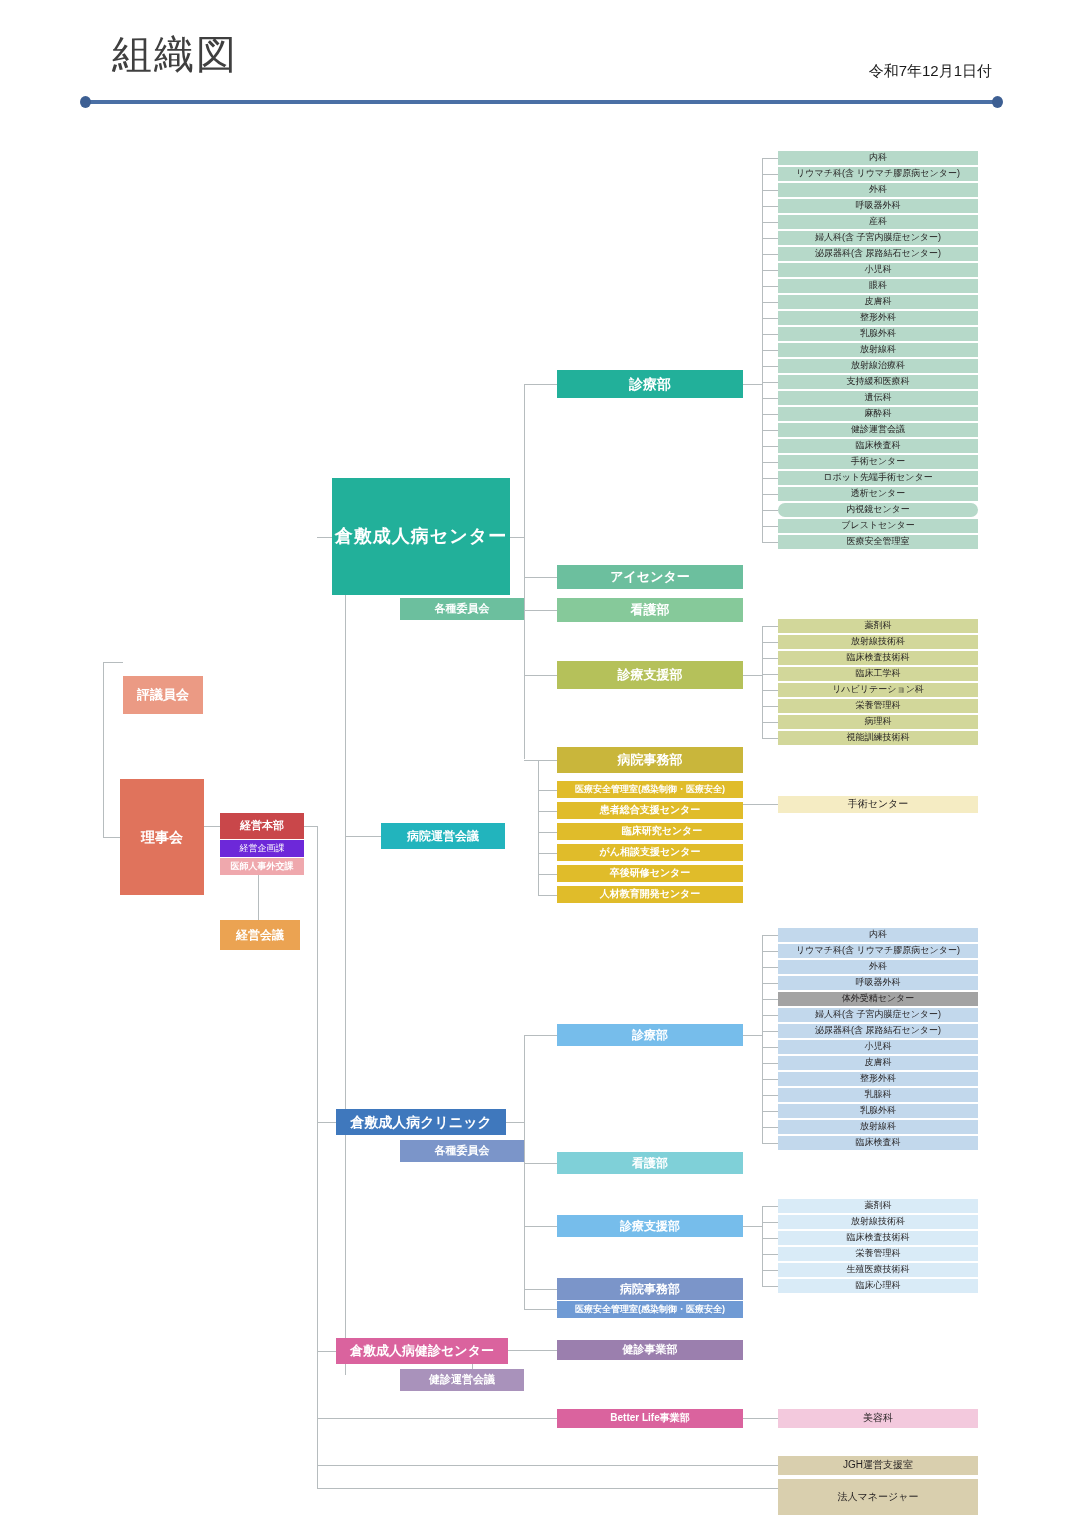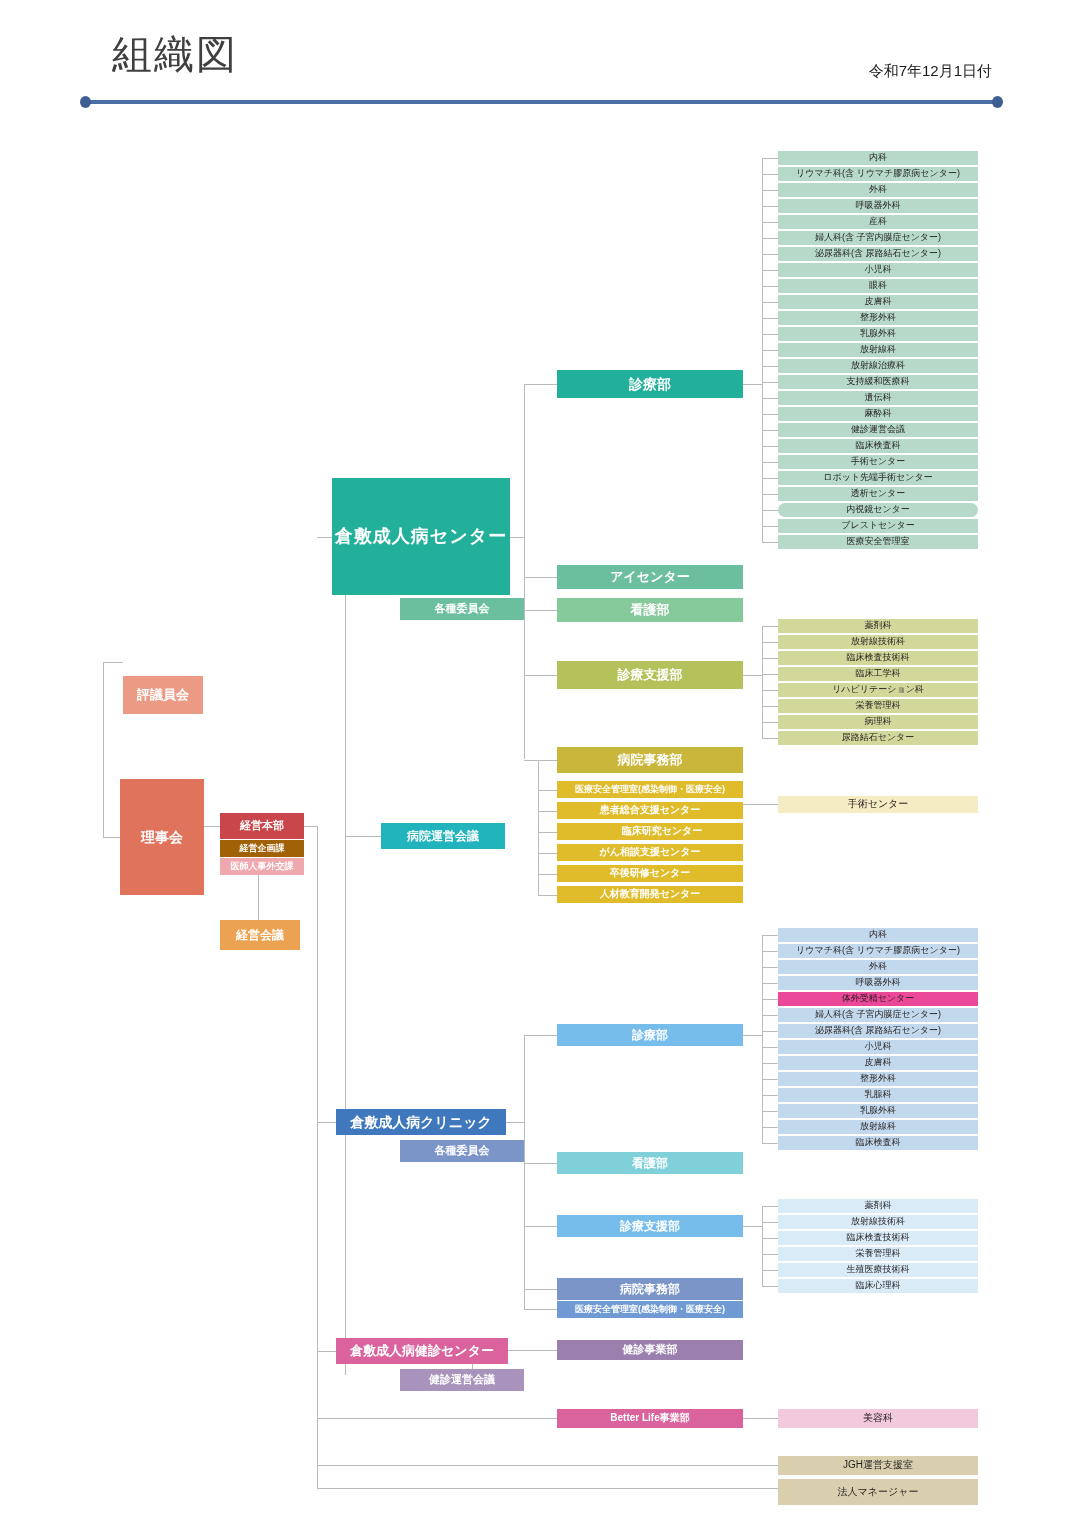--- a/index.html
+++ b/index.html
@@ -165,21 +165,21 @@
       <div class="ln h" style="left: 743px; top: 1418px; width: 35px;"></div>
       <div class="ln h" style="left: 317px; top: 1418px; width: 240px;"></div>
       <div class="ln h" style="left: 317px; top: 1465px; width: 461px;"></div>
       <div class="ln h" style="left: 317px; top: 1488px; width: 461px;"></div>
       <div class="ln v" style="left: 317px; top: 826px; height: 663px;"></div>
     </div>
   <div id="node-layer">
       <div class="node white" style="left: 123px; top: 643px; width: 80px; height: 38px; background: rgb(235, 154, 132); font-size: 13px; font-weight: bold; margin-top: 33px;">評議員会</div>
       <div class="node white" style="left: 120px; top: 779px; width: 84px; height: 116px; background: rgb(224, 115, 92); font-size: 14px; font-weight: bold;">理事会</div>
       <div class="node white" style="left: 220px; top: 813px; width: 84px; height: 26px; background: rgb(201, 71, 74); font-size: 11px; font-weight: bold;">経営本部</div>
-      <div class="node white" style="left: 220px; top: 840px; width: 84px; height: 17px; background: #a16207; font-size: 9px; font-weight: bold;">経営企画課</div>
+      <div class="node white" style="left: 220px; top: 840px; width: 84px; height: 17px; background: #6d28d9; font-size: 9px; font-weight: normal;">経営企画課</div>
       <div class="node white" style="left: 220px; top: 858px; width: 84px; height: 17px; background: rgb(239, 168, 173); font-size: 9px; font-weight: bold;">医師人事外交課</div>
       <div class="node white" style="left: 220px; top: 920px; width: 80px; height: 30px; background: rgb(235, 163, 82); font-size: 12px; font-weight: bold;">経営会議</div>
       <div class="node white" style="left: 381px; top: 823px; width: 124px; height: 26px; background: rgb(34, 180, 189); font-size: 12px; font-weight: bold;">病院運営会議</div>
       <div class="node white" style="left: 332px; top: 478px; width: 178px; height: 117px; background: rgb(34, 176, 154); font-size: 18px; font-weight: bold; letter-spacing: 1px;">倉敷成人病センター</div>
       <div class="node white" style="left: 400px; top: 598px; width: 124px; height: 22px; background: rgb(108, 191, 158); font-size: 11px; font-weight: bold;">各種委員会</div>
       <div class="node white" style="left: 557px; top: 370px; width: 186px; height: 28px; background: rgb(34, 176, 154); font-size: 14px; font-weight: bold;">診療部</div>
       <div class="node white" style="left: 557px; top: 565px; width: 186px; height: 24px; background: rgb(108, 191, 158); font-size: 13px; font-weight: bold;">アイセンター</div>
       <div class="node white" style="left: 557px; top: 598px; width: 186px; height: 24px; background: rgb(134, 201, 154); font-size: 13px; font-weight: bold;">看護部</div>
       <div class="node white" style="left: 557px; top: 661px; width: 186px; height: 28px; background: rgb(181, 193, 90); font-size: 13px; font-weight: bold;">診療支援部</div>
       <div class="node white" style="left: 557px; top: 747px; width: 186px; height: 26px; background: rgb(201, 182, 59); font-size: 13px; font-weight: bold;">病院事務部</div>
@@ -215,33 +215,33 @@
       <div class="node dark" style="left: 778px; top: 503px; width: 200px; height: 14px; background: rgb(182, 217, 201); font-size: 9px; font-weight: normal; border-radius: 7px;">内視鏡センター</div>
       <div class="node dark" style="left: 778px; top: 519px; width: 200px; height: 14px; background: rgb(182, 217, 201); font-size: 9px; font-weight: normal;">ブレストセンター</div>
       <div class="node dark" style="left: 778px; top: 535px; width: 200px; height: 14px; background: rgb(182, 217, 201); font-size: 9px; font-weight: normal;">医療安全管理室</div>
       <div class="node dark" style="left: 778px; top: 619px; width: 200px; height: 14px; background: rgb(210, 215, 154); font-size: 9px; font-weight: normal;">薬剤科</div>
       <div class="node dark" style="left: 778px; top: 635px; width: 200px; height: 14px; background: rgb(210, 215, 154); font-size: 9px; font-weight: normal;">放射線技術科</div>
       <div class="node dark" style="left: 778px; top: 651px; width: 200px; height: 14px; background: rgb(210, 215, 154); font-size: 9px; font-weight: normal;">臨床検査技術科</div>
       <div class="node dark" style="left: 778px; top: 667px; width: 200px; height: 14px; background: rgb(210, 215, 154); font-size: 9px; font-weight: normal;">臨床工学科</div>
       <div class="node dark" style="left: 778px; top: 683px; width: 200px; height: 14px; background: rgb(210, 215, 154); font-size: 9px; font-weight: normal;">リハビリテーション科</div>
       <div class="node dark" style="left: 778px; top: 699px; width: 200px; height: 14px; background: rgb(210, 215, 154); font-size: 9px; font-weight: normal;">栄養管理科</div>
       <div class="node dark" style="left: 778px; top: 715px; width: 200px; height: 14px; background: rgb(210, 215, 154); font-size: 9px; font-weight: normal;">病理科</div>
-      <div class="node dark" style="left: 778px; top: 731px; width: 200px; height: 14px; background: rgb(210, 215, 154); font-size: 9px; font-weight: normal;">尿路結石センター</div>
+      <div class="node dark" style="left: 778px; top: 731px; width: 200px; height: 14px; background: rgb(210, 215, 154); font-size: 9px; font-weight: normal;">視能訓練技術科</div>
       <div class="node white" style="left: 336px; top: 1109px; width: 170px; height: 26px; background: rgb(63, 120, 189); font-size: 14px; font-weight: bold;">倉敷成人病クリニック</div>
       <div class="node white" style="left: 400px; top: 1140px; width: 124px; height: 22px; background: rgb(123, 149, 201); font-size: 11px; font-weight: bold;">各種委員会</div>
       <div class="node white" style="left: 557px; top: 1024px; width: 186px; height: 22px; background: rgb(118, 189, 235); font-size: 12px; font-weight: bold;">診療部</div>
       <div class="node white" style="left: 557px; top: 1152px; width: 186px; height: 22px; background: rgb(127, 208, 216); font-size: 12px; font-weight: bold;">看護部</div>
       <div class="node white" style="left: 557px; top: 1215px; width: 186px; height: 22px; background: rgb(118, 189, 235); font-size: 12px; font-weight: bold;">診療支援部</div>
       <div class="node white" style="left: 557px; top: 1278px; width: 186px; height: 22px; background: rgb(123, 149, 201); font-size: 12px; font-weight: bold;">病院事務部</div>
       <div class="node white" style="left: 557px; top: 1301px; width: 186px; height: 17px; background: rgb(111, 154, 212); font-size: 9px; font-weight: bold;">医療安全管理室(感染制御・医療安全)</div>
       <div class="node dark" style="left: 778px; top: 928px; width: 200px; height: 14px; background: rgb(194, 216, 236); font-size: 9px; font-weight: normal;">内科</div>
       <div class="node dark" style="left: 778px; top: 944px; width: 200px; height: 14px; background: rgb(194, 216, 236); font-size: 9px; font-weight: normal;">リウマチ科(含 リウマチ膠原病センター)</div>
       <div class="node dark" style="left: 778px; top: 960px; width: 200px; height: 14px; background: rgb(194, 216, 236); font-size: 9px; font-weight: normal;">外科</div>
       <div class="node dark" style="left: 778px; top: 976px; width: 200px; height: 14px; background: rgb(194, 216, 236); font-size: 9px; font-weight: normal;">呼吸器外科</div>
-      <div class="node dark" style="left: 778px; top: 992px; width: 200px; height: 14px; background: #ec4899; font-size: 9px; font-weight: normal;">体外受精センター</div>
+      <div class="node dark" style="left: 778px; top: 992px; width: 200px; height: 14px; background: #a3a3a3; font-size: 9px; font-weight: normal;">体外受精センター</div>
       <div class="node dark" style="left: 778px; top: 1008px; width: 200px; height: 14px; background: rgb(194, 216, 236); font-size: 9px; font-weight: normal;">婦人科(含 子宮内膜症センター)</div>
       <div class="node dark" style="left: 778px; top: 1024px; width: 200px; height: 14px; background: rgb(194, 216, 236); font-size: 9px; font-weight: normal;">泌尿器科(含 尿路結石センター)</div>
       <div class="node dark" style="left: 778px; top: 1040px; width: 200px; height: 14px; background: rgb(194, 216, 236); font-size: 9px; font-weight: normal;">小児科</div>
       <div class="node dark" style="left: 778px; top: 1056px; width: 200px; height: 14px; background: rgb(194, 216, 236); font-size: 9px; font-weight: normal;">皮膚科</div>
       <div class="node dark" style="left: 778px; top: 1072px; width: 200px; height: 14px; background: rgb(194, 216, 236); font-size: 9px; font-weight: normal;">整形外科</div>
       <div class="node dark" style="left: 778px; top: 1088px; width: 200px; height: 14px; background: rgb(194, 216, 236); font-size: 9px; font-weight: normal;">乳腺科</div>
       <div class="node dark" style="left: 778px; top: 1104px; width: 200px; height: 14px; background: rgb(194, 216, 236); font-size: 9px; font-weight: normal;">乳腺外科</div>
       <div class="node dark" style="left: 778px; top: 1120px; width: 200px; height: 14px; background: rgb(194, 216, 236); font-size: 9px; font-weight: normal;">放射線科</div>
       <div class="node dark" style="left: 778px; top: 1136px; width: 200px; height: 14px; background: rgb(194, 216, 236); font-size: 9px; font-weight: normal;">臨床検査科</div>
       <div class="node dark" style="left: 778px; top: 1199px; width: 200px; height: 14px; background: rgb(217, 235, 247); font-size: 9px; font-weight: normal;">薬剤科</div>
@@ -249,15 +249,15 @@
       <div class="node dark" style="left: 778px; top: 1231px; width: 200px; height: 14px; background: rgb(217, 235, 247); font-size: 9px; font-weight: normal;">臨床検査技術科</div>
       <div class="node dark" style="left: 778px; top: 1247px; width: 200px; height: 14px; background: rgb(217, 235, 247); font-size: 9px; font-weight: normal;">栄養管理科</div>
       <div class="node dark" style="left: 778px; top: 1263px; width: 200px; height: 14px; background: rgb(217, 235, 247); font-size: 9px; font-weight: normal;">生殖医療技術科</div>
       <div class="node dark" style="left: 778px; top: 1279px; width: 200px; height: 14px; background: rgb(217, 235, 247); font-size: 9px; font-weight: normal;">臨床心理科</div>
       <div class="node white" style="left: 336px; top: 1338px; width: 172px; height: 26px; background: rgb(218, 99, 158); font-size: 13px; font-weight: bold;">倉敷成人病健診センター</div>
       <div class="node white" style="left: 400px; top: 1369px; width: 124px; height: 22px; background: rgb(169, 146, 187); font-size: 11px; font-weight: bold;">健診運営会議</div>
       <div class="node white" style="left: 557px; top: 1340px; width: 186px; height: 20px; background: rgb(155, 127, 174); font-size: 11px; font-weight: bold;">健診事業部</div>
       <div class="node white" style="left: 557px; top: 1409px; width: 186px; height: 19px; background: rgb(218, 99, 158); font-size: 10px; font-weight: bold;">Better Life事業部</div>
       <div class="node dark" style="left: 778px; top: 1409px; width: 200px; height: 19px; background: rgb(243, 201, 221); font-size: 10px; font-weight: normal;">美容科</div>
       <div class="node dark" style="left: 778px; top: 1456px; width: 200px; height: 19px; background: rgb(217, 207, 174); font-size: 10px; font-weight: normal;">JGH運営支援室</div>
-      <div class="node dark" style="left: 778px; top: 1479px; width: 200px; height: 26px; background: rgb(217, 207, 174); font-size: 10px; font-weight: normal;">法人マネージャー</div>
+      <div class="node dark" style="left: 778px; top: 1479px; width: 200px; height: 36px; background: rgb(217, 207, 174); font-size: 10px; font-weight: normal;">法人マネージャー</div>
     </div>
 </div>
 
 </body></html>

